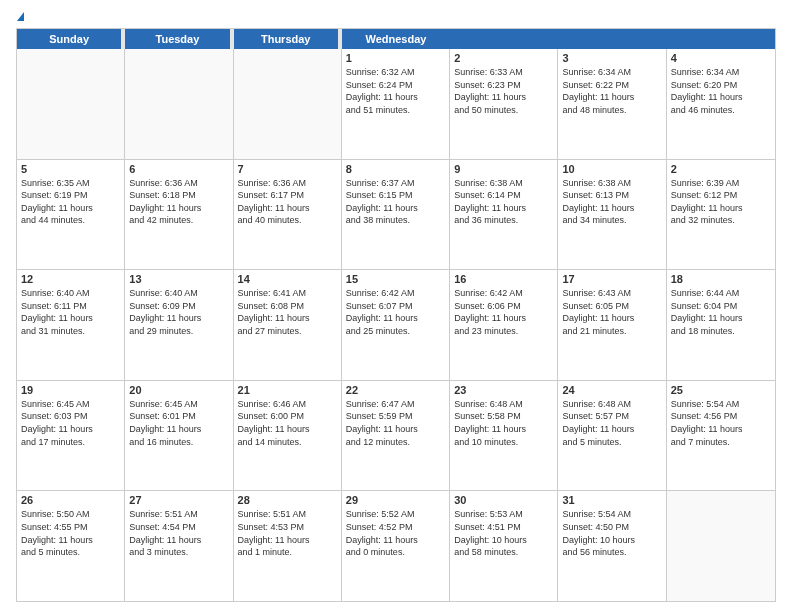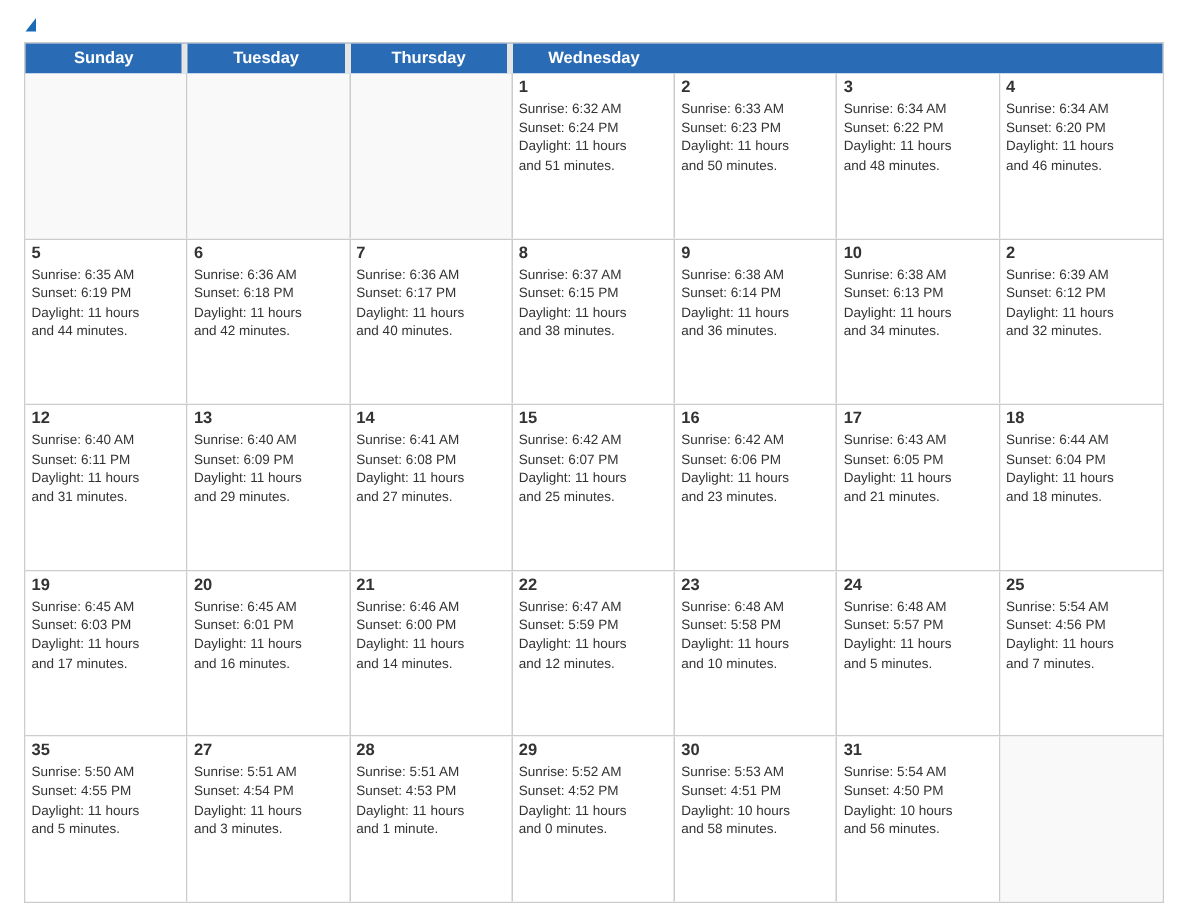--- a/index.html
+++ b/index.html
@@ -326,21 +326,21 @@
           <div class="cal-cell">
             <span class="day-number">25</span>
             <span class="cell-line">Sunrise: 5:54 AM</span>
             <span class="cell-line">Sunset: 4:56 PM</span>
             <span class="cell-line">Daylight: 11 hours</span>
             <span class="cell-line">and 7 minutes.</span>
           </div>
         </div>
         <div class="cal-row">
           <div class="cal-cell">
-            <span class="day-number">35</span>
+            <span class="day-number">26</span>
             <span class="cell-line">Sunrise: 5:50 AM</span>
             <span class="cell-line">Sunset: 4:55 PM</span>
             <span class="cell-line">Daylight: 11 hours</span>
             <span class="cell-line">and 5 minutes.</span>
           </div>
           <div class="cal-cell">
             <span class="day-number">27</span>
             <span class="cell-line">Sunrise: 5:51 AM</span>
             <span class="cell-line">Sunset: 4:54 PM</span>
             <span class="cell-line">Daylight: 11 hours</span>

